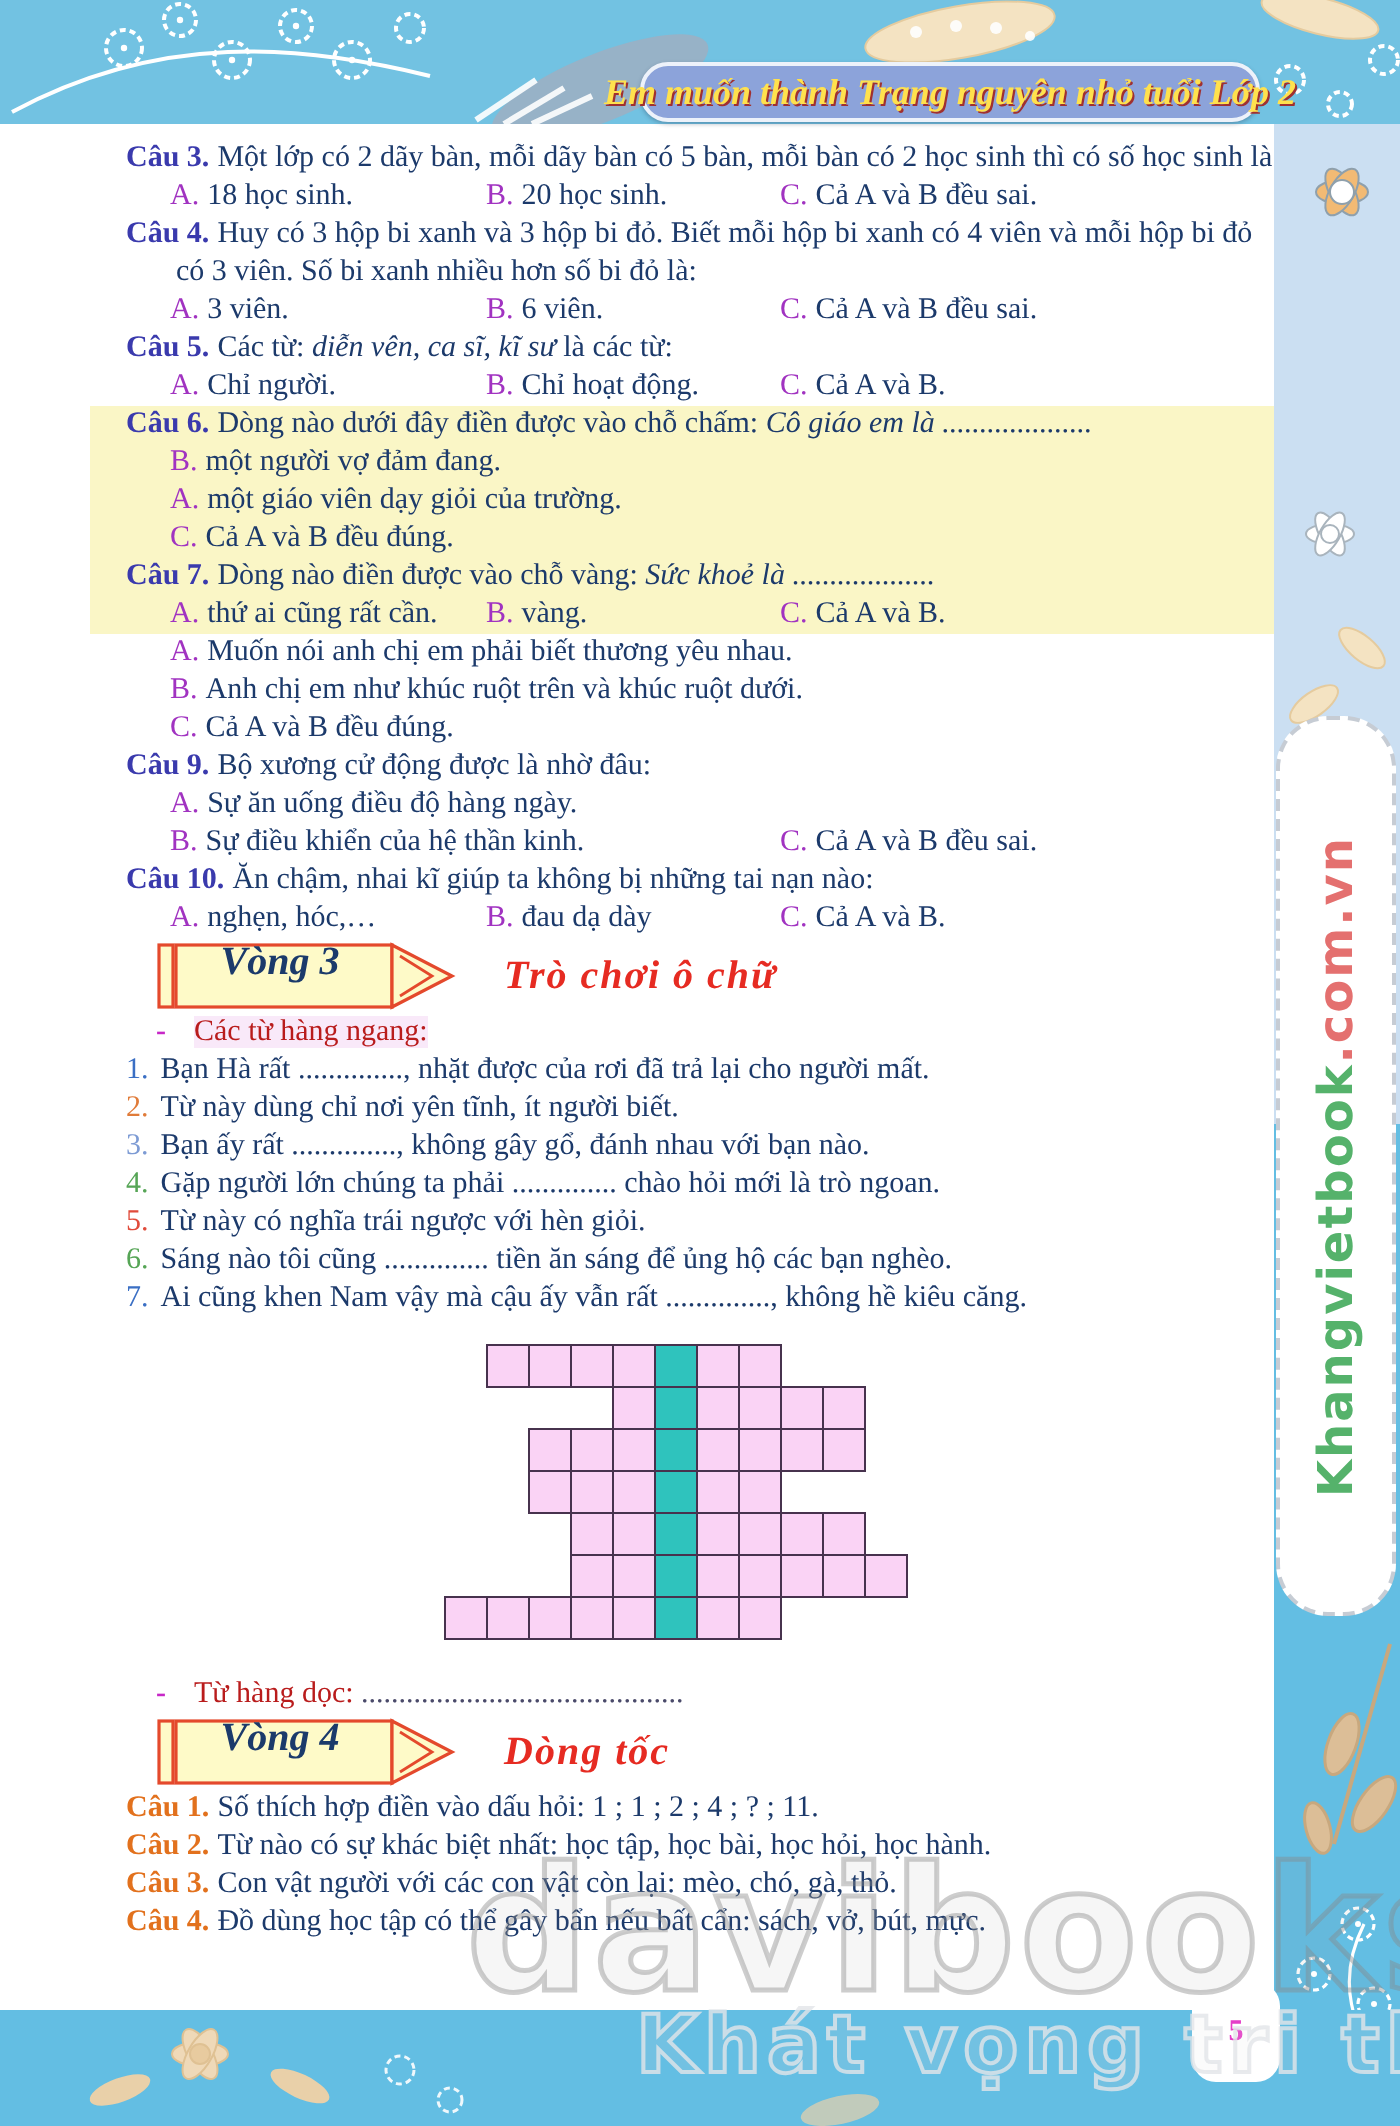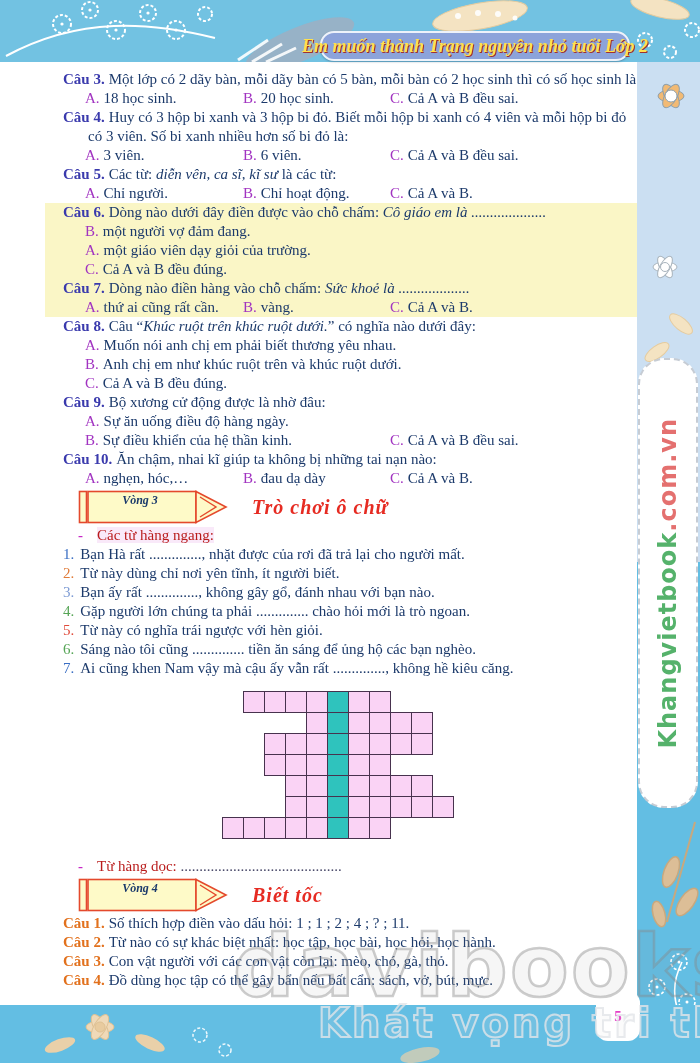--- a/index.html
+++ b/index.html
@@ -30,21 +30,21 @@
   .it{font-style:italic;}
   .opt-row{display:grid;grid-template-columns:158px 147px auto;padding-left:40px;}
   .opt{white-space:nowrap;}
   .opt-letter{color:#A133C1;margin-right:4px;}
   .highlight{background:#FAF6C6;}
 
   .vong-row{display:flex;align-items:center;margin:2px 0 2px 33px;height:34px;}
   .badge{position:relative;width:152px;height:34px;flex:none;}
   .badge svg{position:absolute;left:0;top:0;}
   .badge-label{position:absolute;left:12px;top:0;width:100px;height:21px;display:flex;align-items:center;
-      justify-content:center;font-weight:bold;font-style:italic;font-size:12px;color:#1B3A6B;white-space:nowrap;}
+      justify-content:center;font-weight:bold;font-style:italic;font-size:20px;color:#1B3A6B;white-space:nowrap;}
   .section-title{margin-left:22px;font-size:20px;font-weight:bold;font-style:italic;color:#E62B22;letter-spacing:1px;white-space:nowrap;}
 
   .sub-label{padding-left:33px;white-space:nowrap;}
   .dash{color:#C727C7;font-weight:bold;margin-right:14px;}
   .magenta{color:#b91c1c;}
   .magenta-hl{background:#F9E9F9;}
   .dots{color:#4A4A6A;}
   .clue{padding-left:18px;white-space:nowrap;}
   .clue-num{margin-right:6px;}
 
@@ -230,30 +230,29 @@
               <span class="opt" style="grid-column: 1;"><span class="opt-letter">B.</span>một người vợ đảm đang.</span>
             </div>
             <div class="opt-row">
               <span class="opt" style="grid-column: 1;"><span class="opt-letter">A.</span>một giáo viên dạy giỏi của trường.</span>
             </div>
             <div class="opt-row">
               <span class="opt" style="grid-column: 1;"><span class="opt-letter">C.</span>Cả A và B đều đúng.</span>
             </div>
           </div>
           <div class="question">
-            <div class="q-line"><span class="q-label blue">Câu 7.</span><span>Dòng nào điền hàng vào chỗ chấm: </span><span class="it">Sức khoẻ là ...................</span></div>
+            <div class="q-line"><span class="q-label blue">Câu 7.</span><span>Dòng nào điền được vào chỗ vàng: </span><span class="it">Sức khoẻ là ...................</span></div>
             <div class="opt-row">
               <span class="opt" style="grid-column: 1;"><span class="opt-letter">A.</span>thứ ai cũng rất cần.</span>
               <span class="opt" style="grid-column: 2;"><span class="opt-letter">B.</span>vàng.</span>
               <span class="opt" style="grid-column: 3;"><span class="opt-letter">C.</span>Cả A và B.</span>
             </div>
           </div>
         </div>
         <div class="question">
-          <div class="q-line"><span class="q-label blue">Câu 8.</span><span>Câu “</span><span class="it">Khúc ruột trên khúc ruột dưới.</span><span>” có nghĩa nào dưới đây:</span></div>
           <div class="opt-row">
             <span class="opt" style="grid-column: 1;"><span class="opt-letter">A.</span>Muốn nói anh chị em phải biết thương yêu nhau.</span>
           </div>
           <div class="opt-row">
             <span class="opt" style="grid-column: 1;"><span class="opt-letter">B.</span>Anh chị em như khúc ruột trên và khúc ruột dưới.</span>
           </div>
           <div class="opt-row">
             <span class="opt" style="grid-column: 1;"><span class="opt-letter">C.</span>Cả A và B đều đúng.</span>
           </div>
         </div>
@@ -365,21 +364,21 @@
     <div class="vong-row">
       <div class="badge">
         <svg width="152" height="34" viewBox="0 0 152 34">
           <rect x="1.5" y="1.5" width="7" height="31" fill="#FEFAC8" stroke="#E4492C" stroke-width="1.6"></rect>
           <rect x="10" y="1.5" width="108" height="31" fill="#FEFAC8" stroke="#E4492C" stroke-width="1.6"></rect>
           <polygon points="118,1.5 148,17 118,32.5" fill="#FEFAC8" stroke="#E4492C" stroke-width="1.6"></polygon>
           <polyline points="122,7 138,17 122,27" fill="none" stroke="#E4492C" stroke-width="1.4"></polyline>
         </svg>
         <span class="badge-label">Vòng 4</span>
       </div>
-      <span class="section-title">Biết tốc</span>
+      <span class="section-title">Dòng tốc</span>
     </div>
 
     <div id="questions2">
         <div class="question">
           <div class="q-line"><span class="q-label orange">Câu 1.</span><span>Số thích hợp điền vào dấu hỏi: 1 ; 1 ; 2 ; 4 ;  ?  ; 11.</span></div>
         </div>
         <div class="question">
           <div class="q-line"><span class="q-label orange">Câu 2.</span><span>Từ nào có sự khác biệt nhất: học tập, học bài, học hỏi, học hành.</span></div>
         </div>
         <div class="question">

